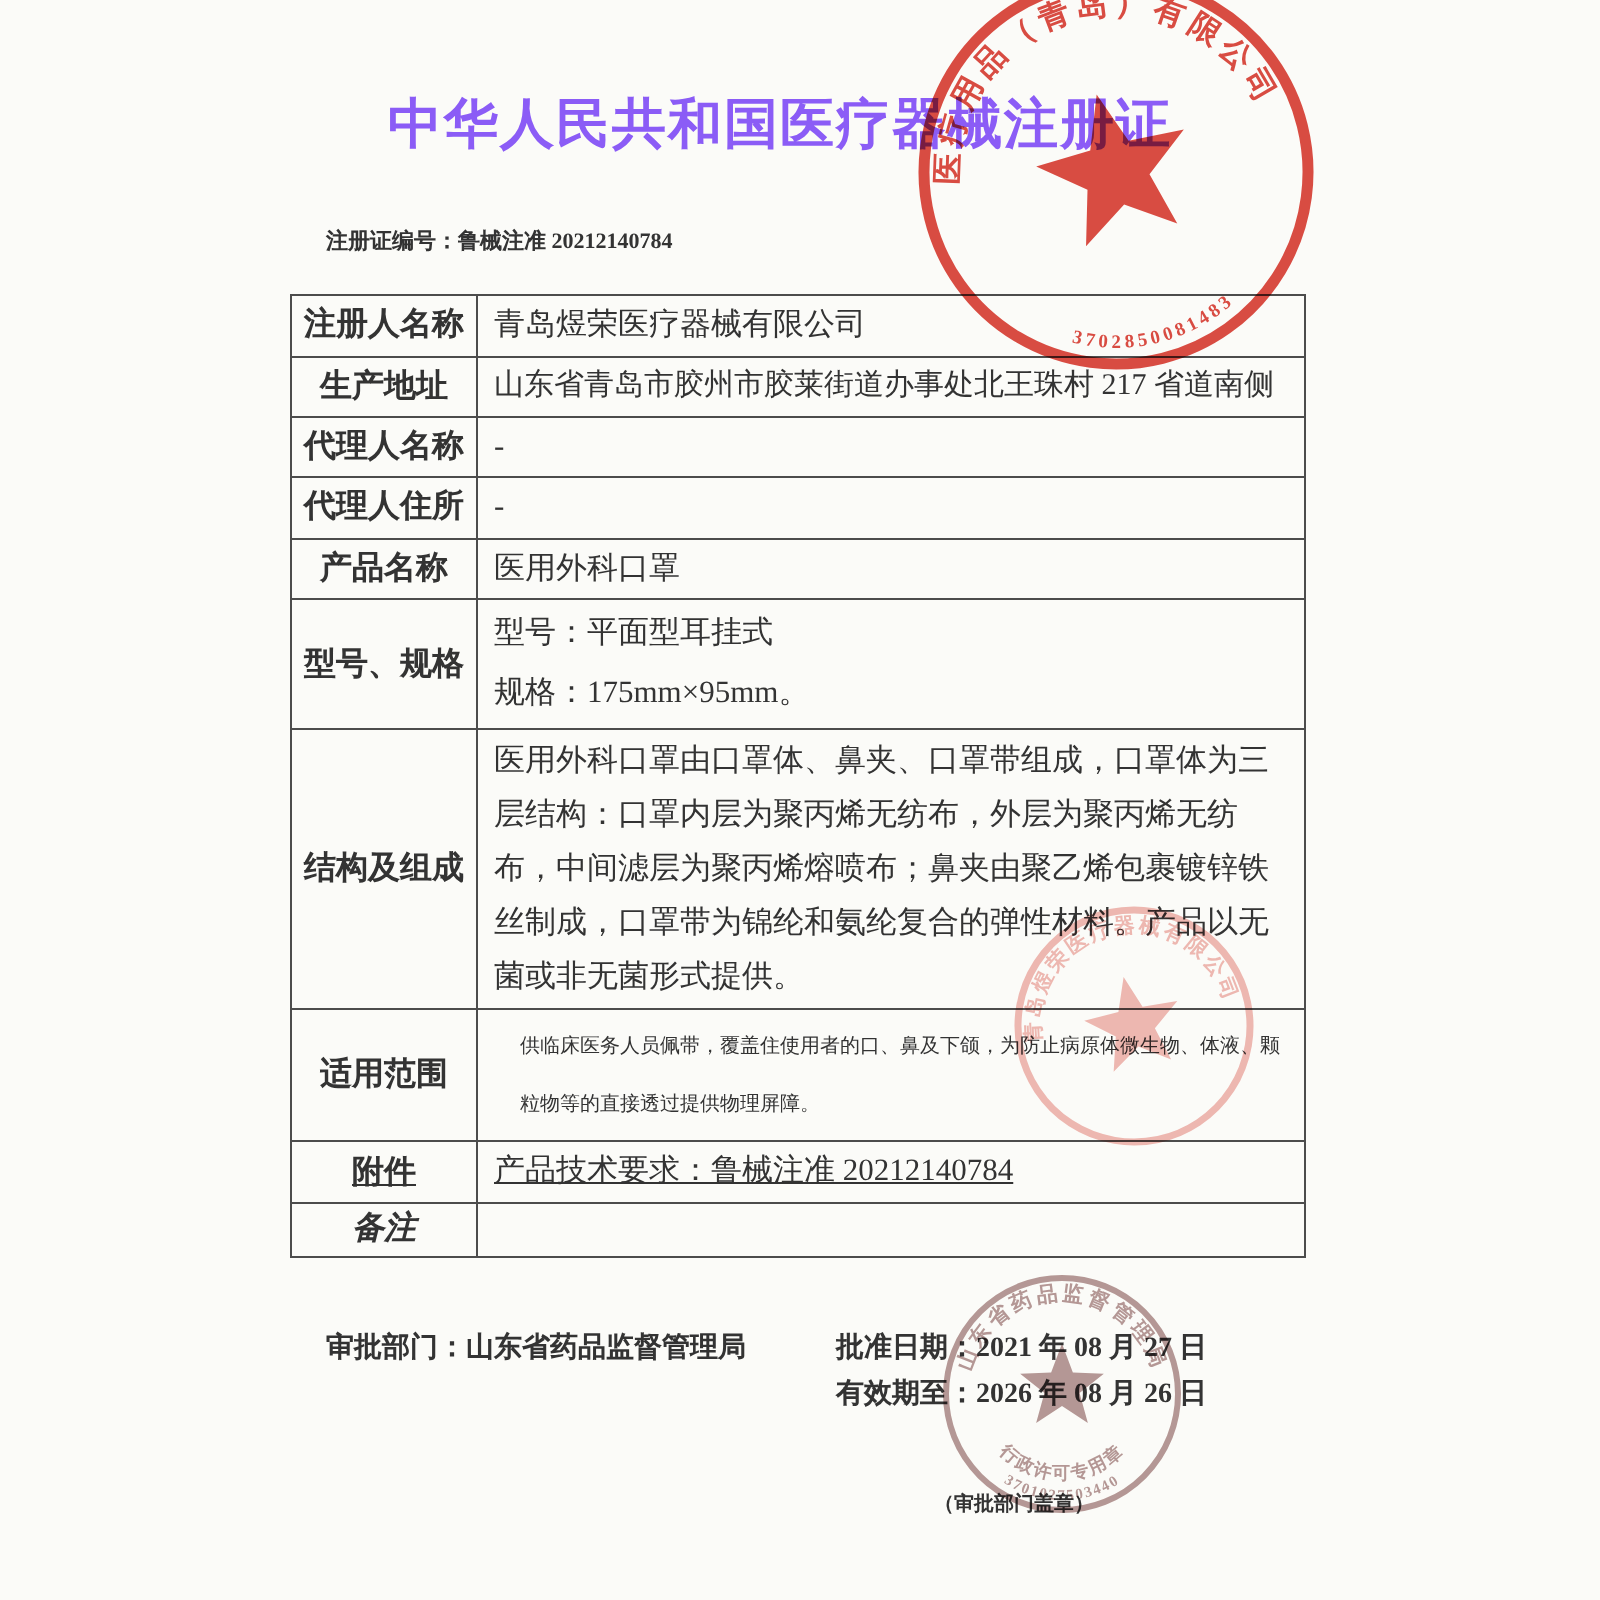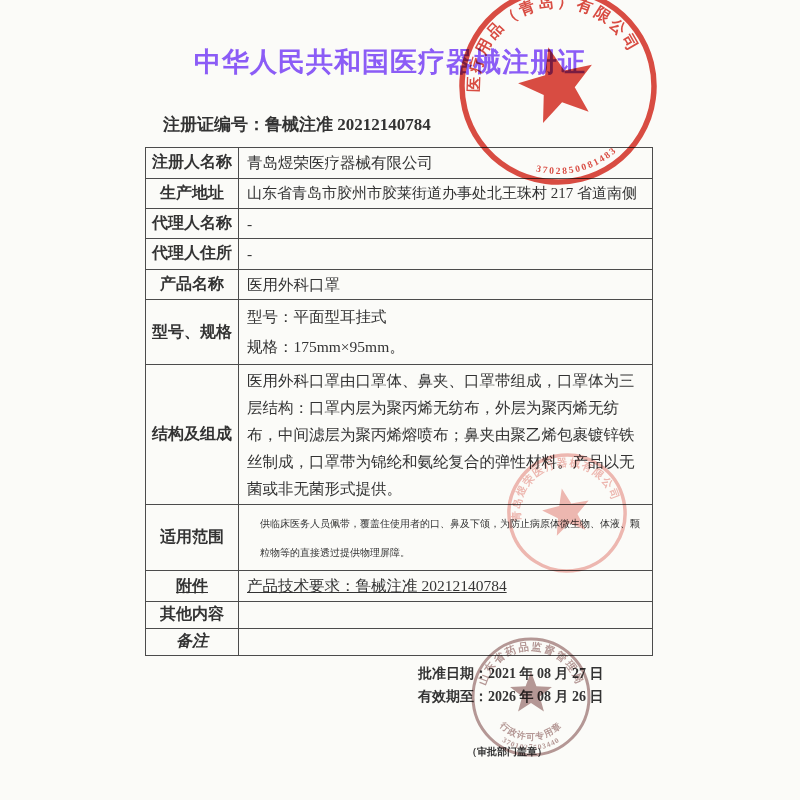--- a/index.html
+++ b/index.html
@@ -3,21 +3,21 @@
 <meta charset="utf-8">
 <style>
   html,body{margin:0;padding:0;}
   body{width:800px;height:800px;background:#ffffff;overflow:hidden;
        font-family:"Liberation Serif","DejaVu Serif",serif;}
   .page{position:relative;width:800px;height:800px;background:#fbfbf8;color:#333;}
 
   .title{position:absolute;top:44px;left:0;width:780px;text-align:center;
          font-size:27px;font-weight:bold;letter-spacing:1px;color:#8b5cf6;}
 
-  .regline{position:absolute;top:113px;left:163px;font-size:17px;font-weight:bold;color:#333;}
+  .regline{position:absolute;top:113px;left:163px;font-size:11px;font-weight:bold;color:#333;}
 
   table.cert{position:absolute;top:147px;left:145px;width:508px;
              border-collapse:collapse;table-layout:fixed;}
   table.cert th, table.cert td{border:1.5px solid #4c4c4c;vertical-align:middle;}
   table.cert th{width:93px;font-size:16px;font-weight:600;text-align:center;
                 color:#333;padding:0 2px;}
   table.cert td{font-size:15.5px;font-weight:500;text-align:left;color:#333;
                 padding:2px 8px;white-space:pre-line;line-height:1.65;}
 
   .footer-item{position:absolute;font-size:14px;font-weight:600;color:#333;}
@@ -77,31 +77,28 @@
           <td style="font-size: 15.5px; line-height: 27px;">医用外科口罩由口罩体、鼻夹、口罩带组成，口罩体为三层结构：口罩内层为聚丙烯无纺布，外层为聚丙烯无纺布，中间滤层为聚丙烯熔喷布；鼻夹由聚乙烯包裹镀锌铁丝制成，口罩带为锦纶和氨纶复合的弹性材料。产品以无菌或非无菌形式提供。</td>
         </tr>
         <tr style="height: 66px;">
           <th>适用范围</th>
           <td style="font-size: 10px; line-height: 29px; padding-left: 21px;">供临床医务人员佩带，覆盖住使用者的口、鼻及下颌，为防止病原体微生物、体液、颗粒物等的直接透过提供物理屏障。</td>
         </tr>
         <tr style="height: 28px; text-decoration: underline;">
           <th>附件</th>
           <td style="white-space: nowrap;">产品技术要求：鲁械注准 20212140784</td>
         </tr>
-        <tr style="height: 27px;">
-          <th>其他内容</th>
-          <td></td>
-        </tr>
         <tr style="height: 27px; font-style: italic;">
           <th>备注</th>
           <td></td>
         </tr>
       </tbody>
   </table>
 
+  <div class="footer-item f-dept">审批部门：山东省药品监督管理局</div>
   <div class="footer-item f-date">批准日期：2021 年 08 月 27 日</div>
   <div class="footer-item f-valid">有效期至：2026 年 08 月 26 日</div>
   <div class="footer-item f-note">（审批部门盖章）</div>
 
   <svg class="stamp stamp-top" width="216" height="216" viewBox="-108 -108 216 216">
     <defs>
       <polygon id="star" points="0,-40 9.88,-13.59 38.04,-12.36 15.98,5.19 23.51,32.36 0,16.8 -23.51,32.36 -15.98,5.19 -38.04,-12.36 -9.88,-13.59"></polygon>
       <path id="arcTopName" d="M -71.6,33.4 A 79,79 0 1 1 71.6,33.4" fill="none"></path>
       <path id="arcTopNum" d="M -62,62.4 A 88,88 0 0 0 62,62.4" fill="none"></path>
     </defs>

